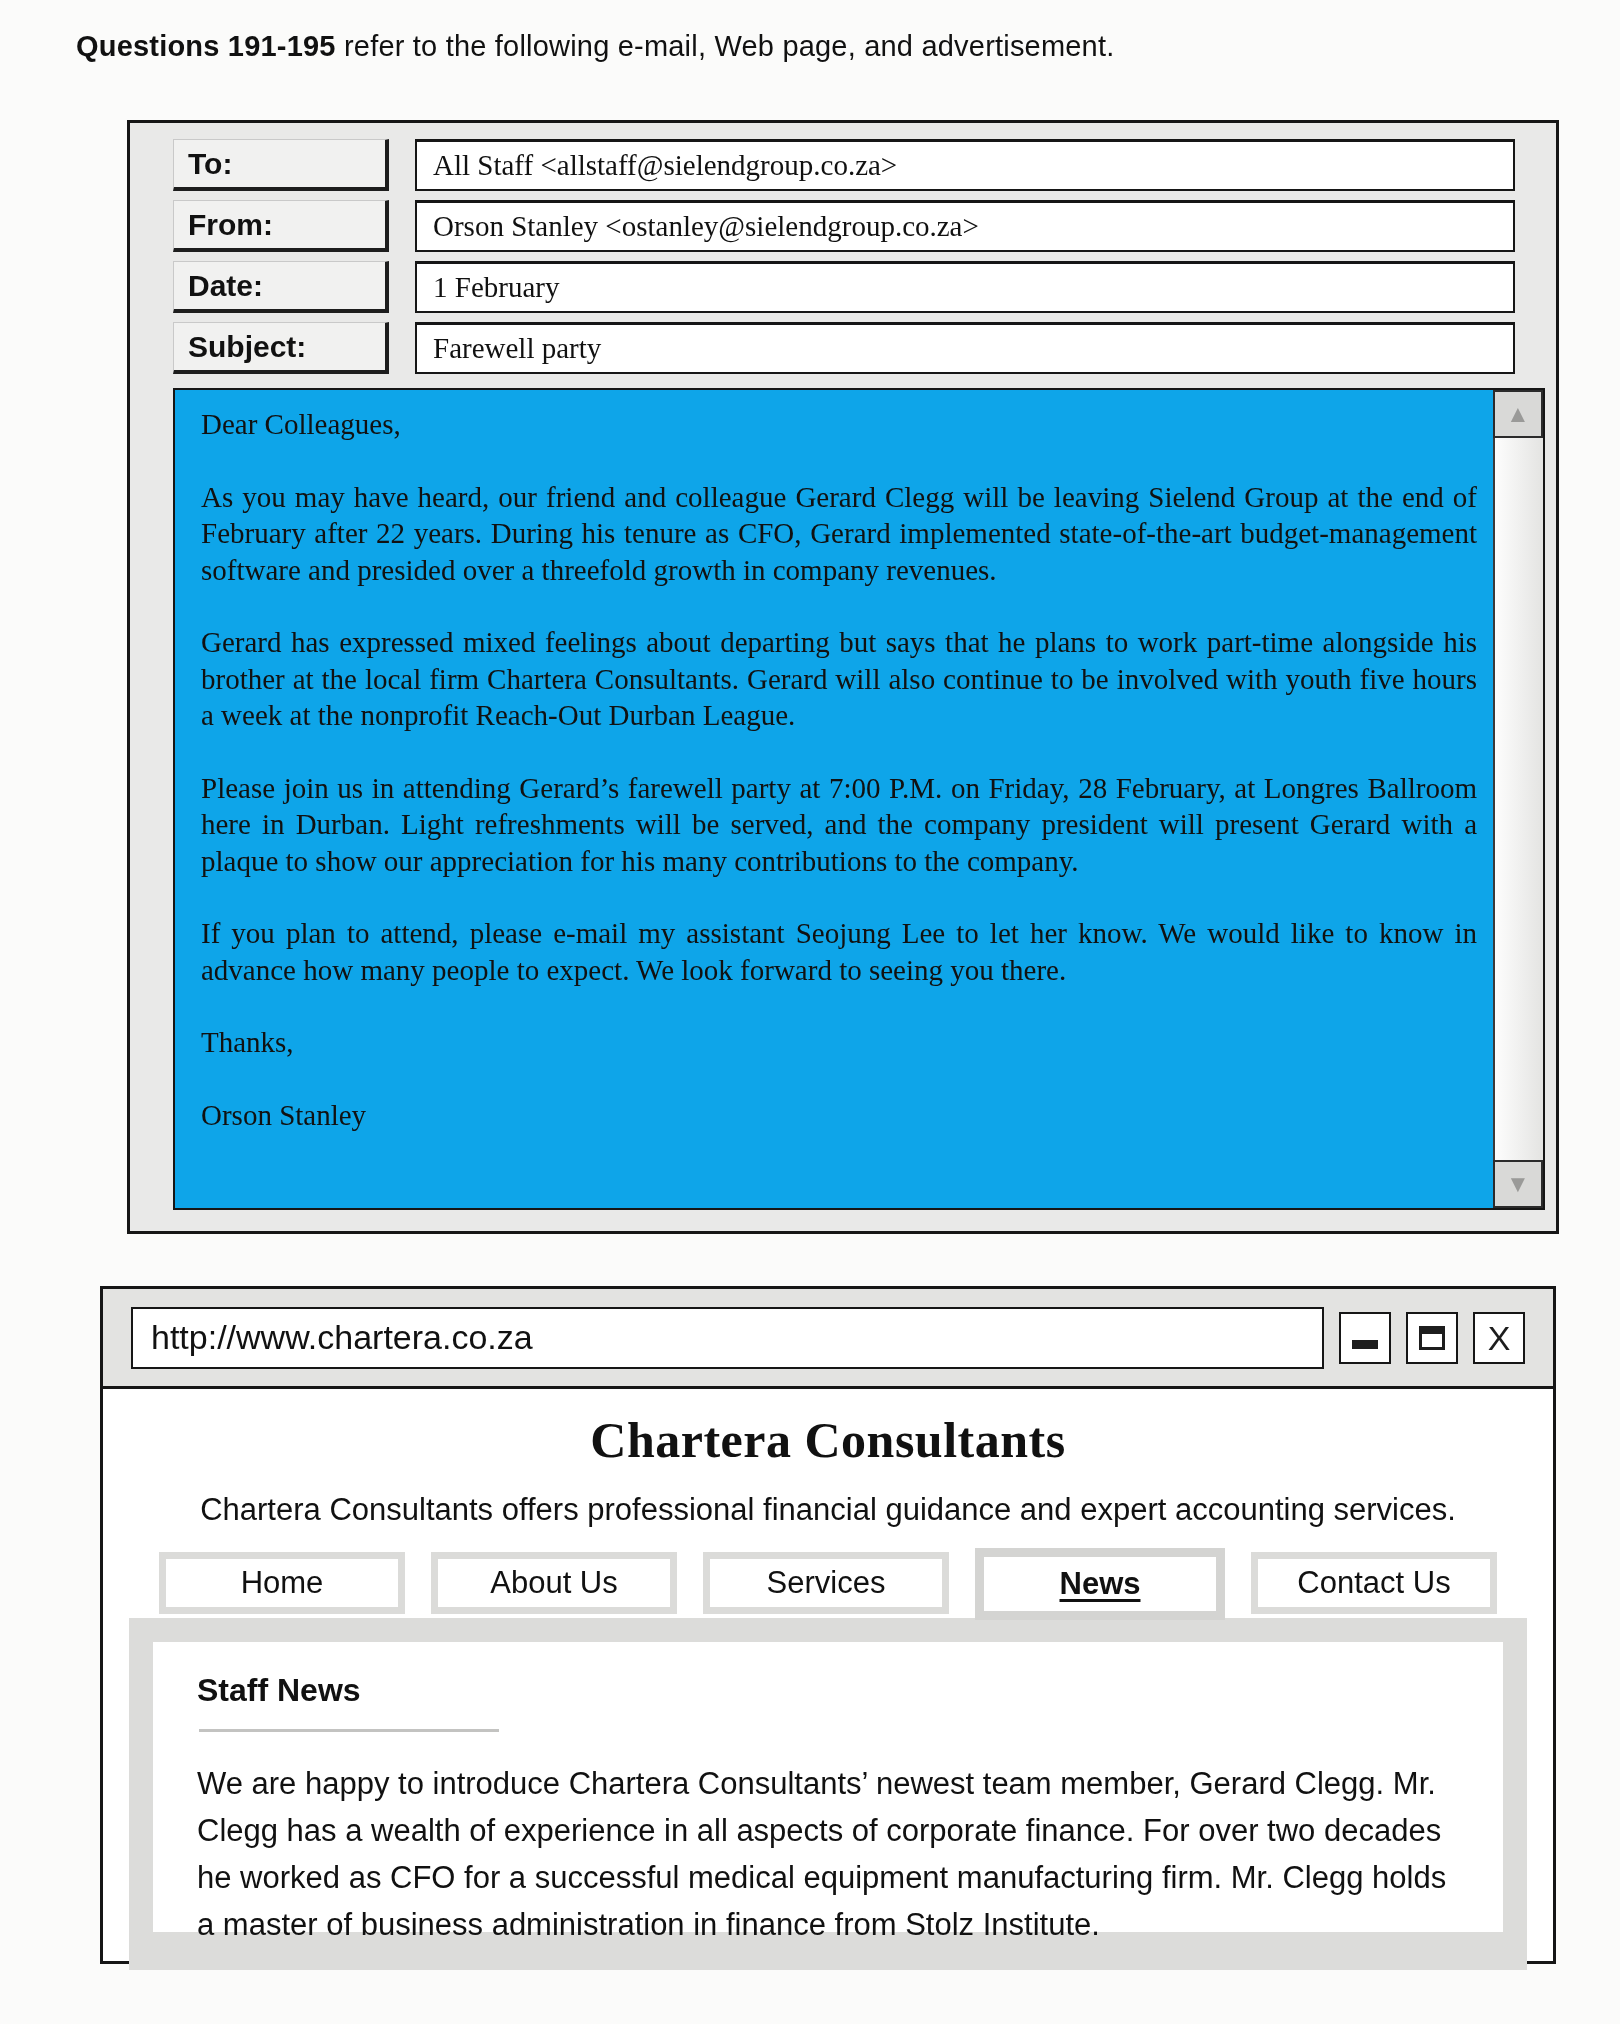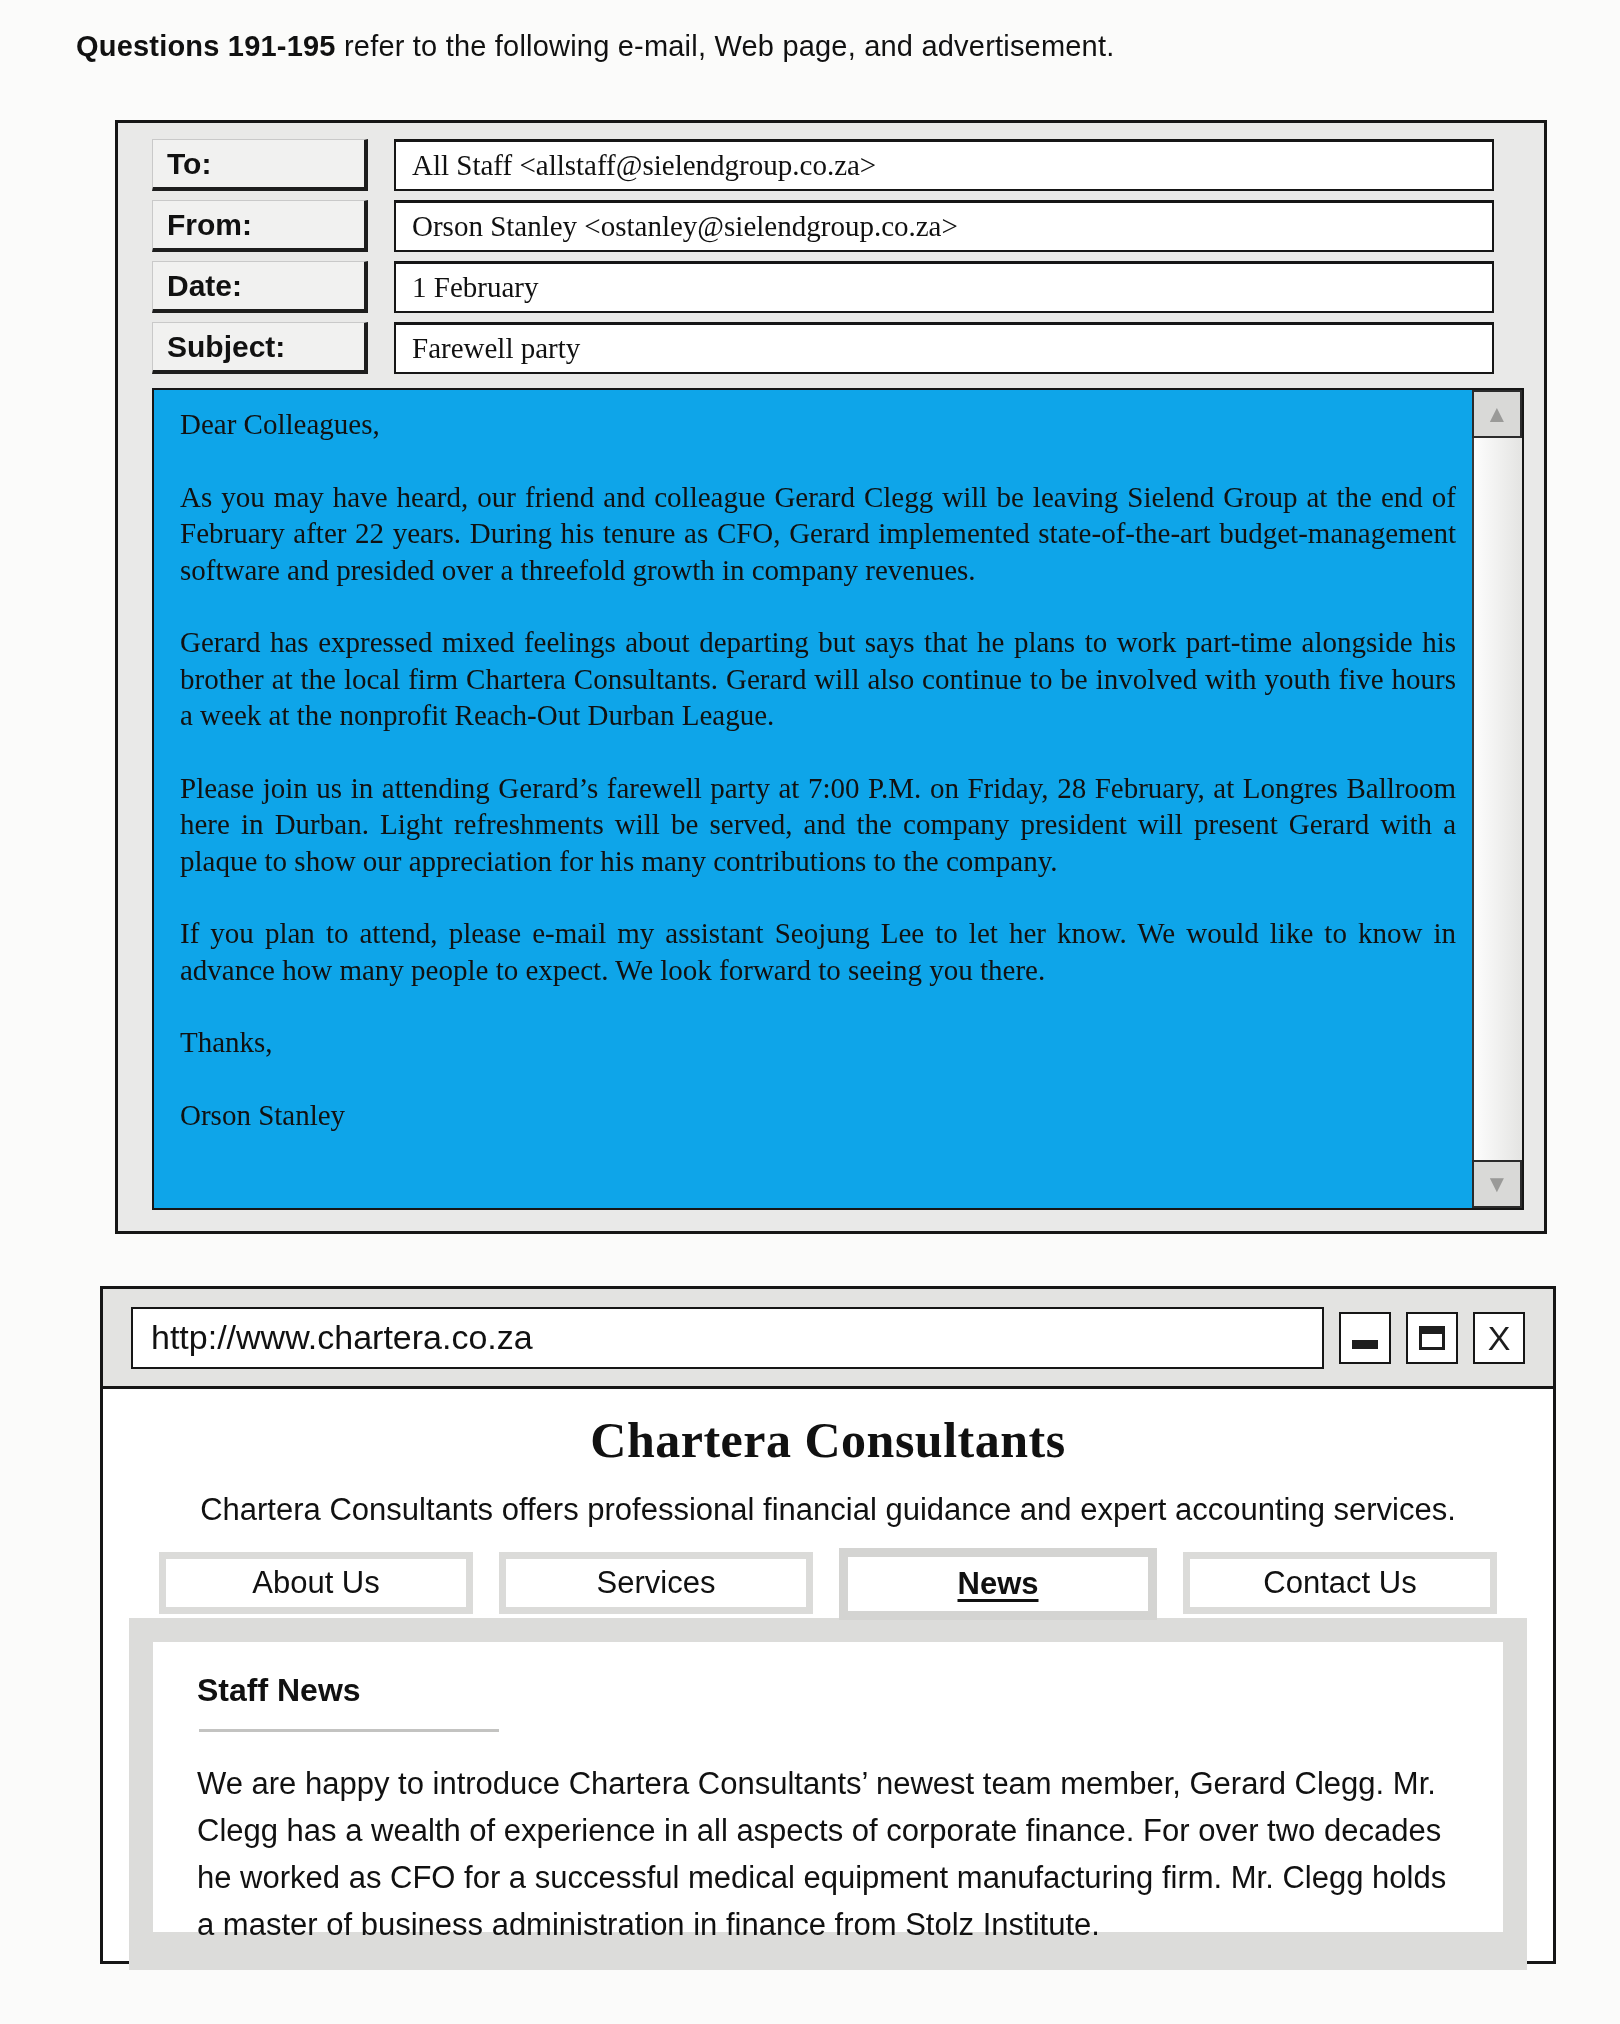--- a/index.html
+++ b/index.html
@@ -13,25 +13,25 @@
 
   
   .page-header {
     position: absolute; left: 76px; top: 30px;
     font-size: 29px; letter-spacing: .2px;
   }
   .page-header b { font-weight: bold; }
 
   
   .email-window {
-    position: absolute; left: 115px; top: 120px;
+    position: absolute; left: 127px; top: 120px;
     width: 1432px; height: 1114px;
     background: #e9e9e8;
     border: 3px solid #161616;
-    padding: 16px 0 0 34px;
+    padding: 16px 0 0 43px;
   }
   .email-fields { display: flex; flex-direction: column; gap: 9px; }
   .field-row { display: flex; align-items: stretch; height: 52px; }
   .field-label {
     width: 216px; background: #f1f1f0;
     border-top: 1px solid #c9c9c9; border-left: 1px solid #c9c9c9;
     border-right: 4px solid #1d1d1d; border-bottom: 4px solid #1d1d1d;
     font-weight: bold; font-size: 30px;
     display: flex; align-items: center; padding-left: 14px;
   }
@@ -202,20 +202,23 @@
     <div class="win-btn">
       <span class="glyph-close">X</span>
     </div>
   </div>
 
   <div class="site-title">Chartera Consultants</div>
   <div class="site-tagline">Chartera Consultants offers professional financial guidance and expert accounting services.</div>
 
   <div class="nav-tabs">
     <div class="nav-tab">
+      <span class="tab-label">Home</span>
+    </div>
+    <div class="nav-tab">
       <span class="tab-label">About Us</span>
     </div>
     <div class="nav-tab">
       <span class="tab-label">Services</span>
     </div>
     <div class="nav-tab active">
       <span class="tab-label">News</span>
     </div>
     <div class="nav-tab">
       <span class="tab-label">Contact Us</span>

